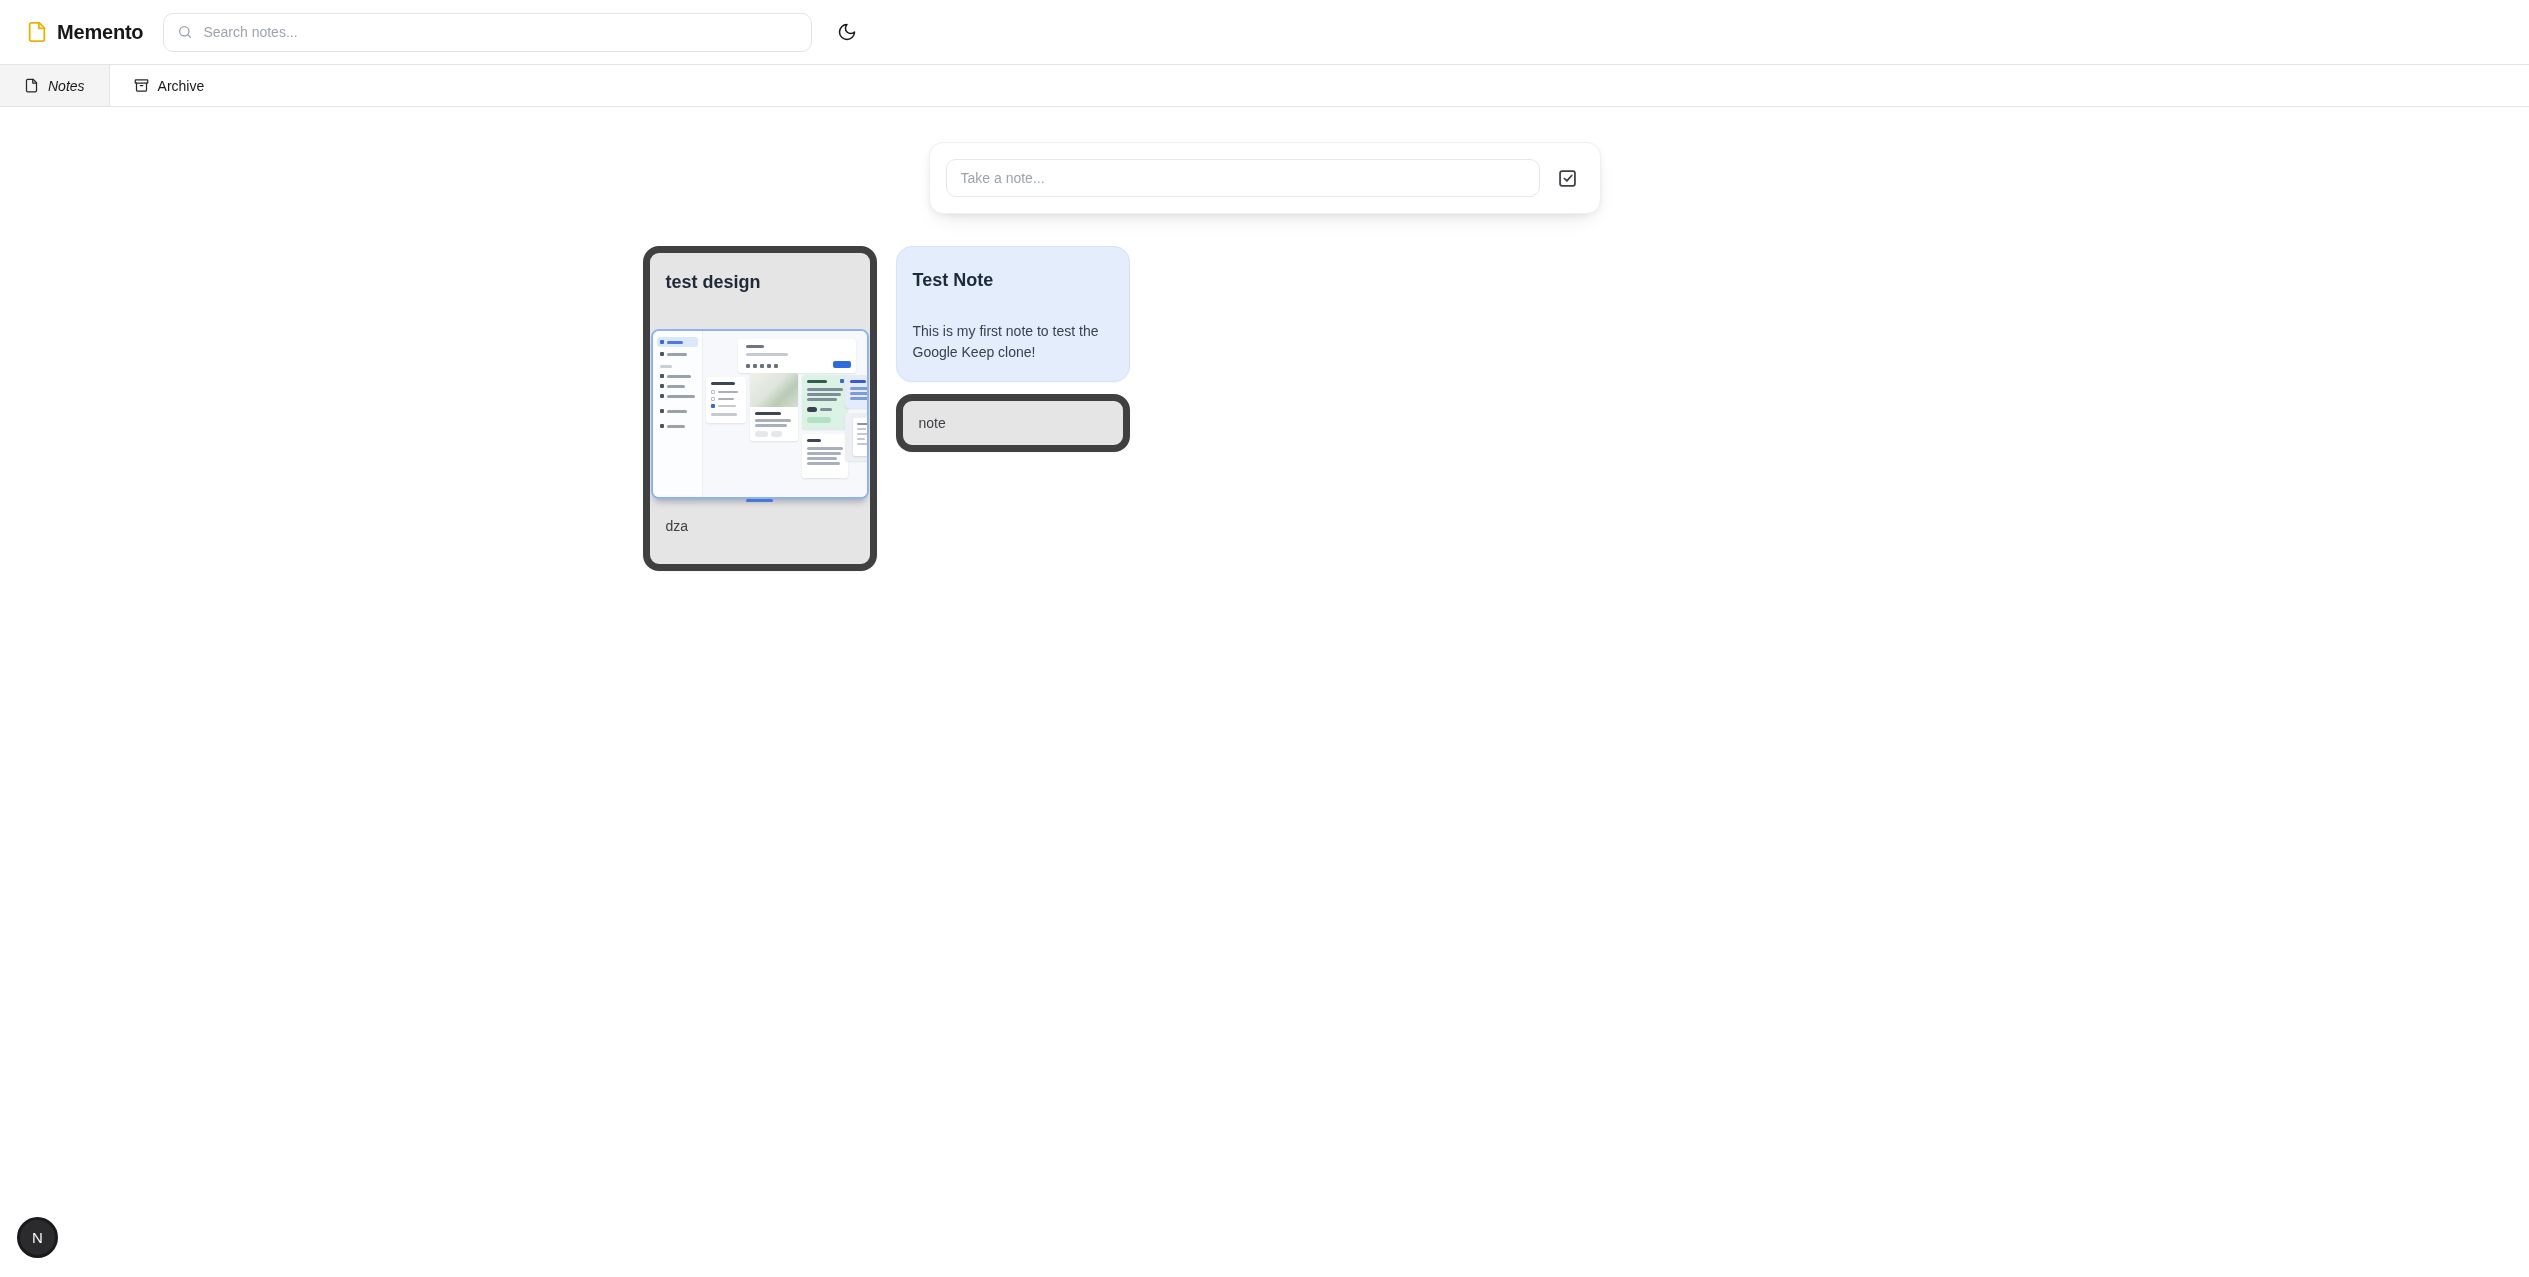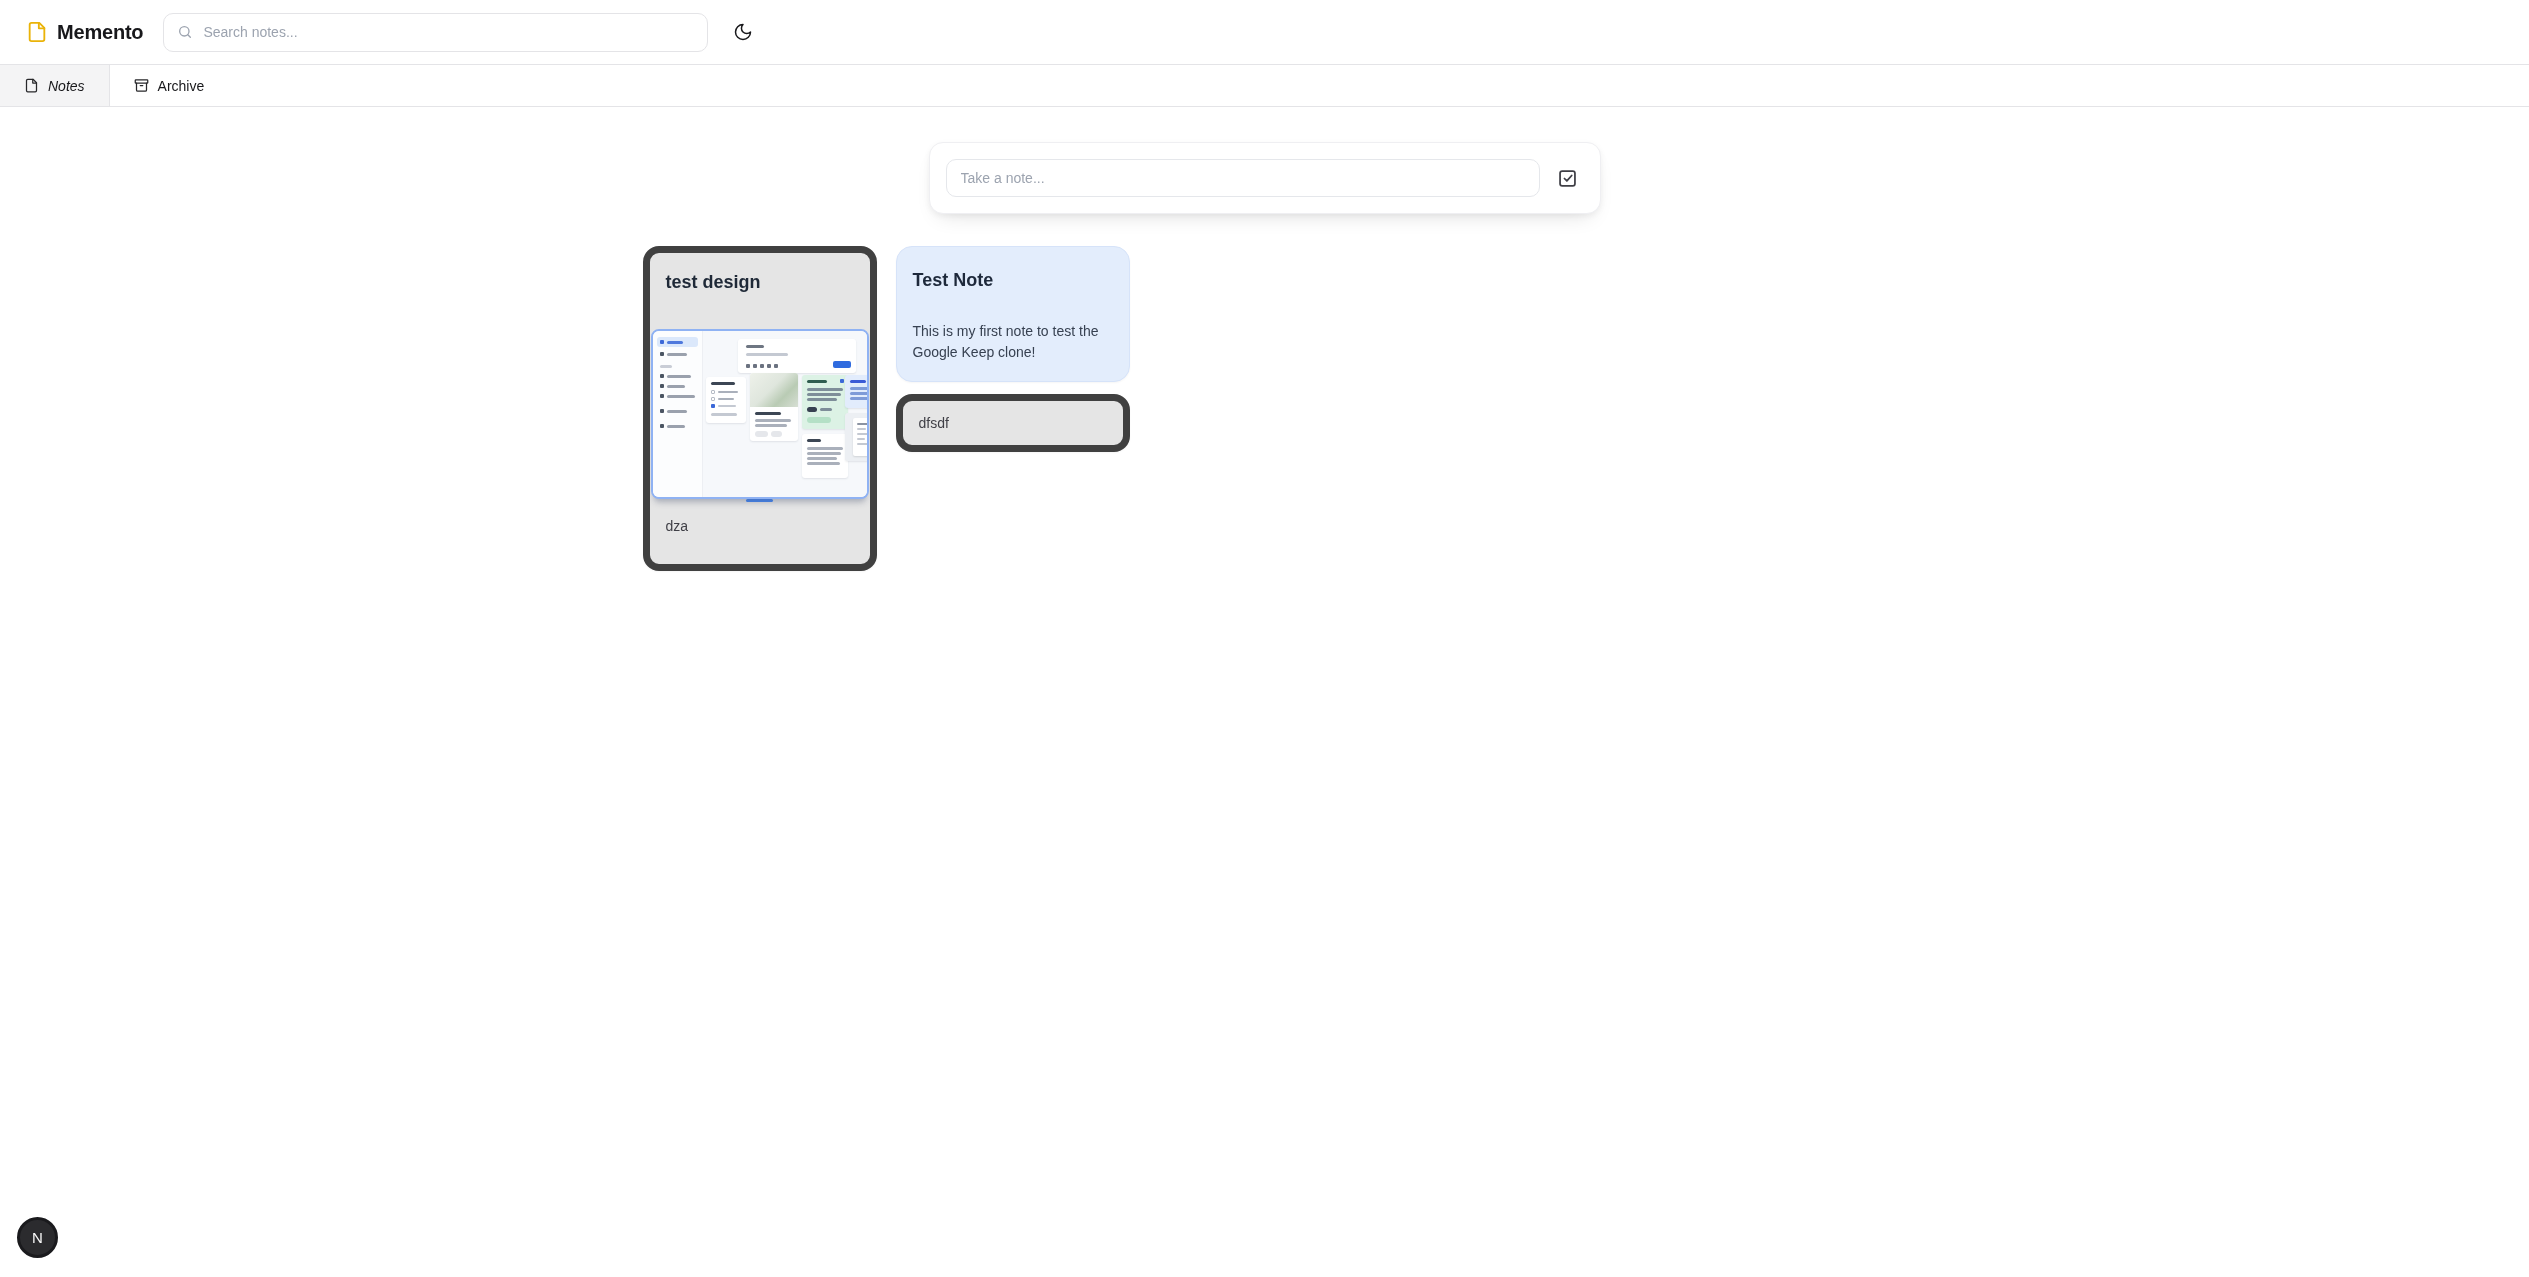--- a/index.html
+++ b/index.html
@@ -17,21 +17,21 @@
     height: 64px;
     display: flex;
     align-items: center;
     padding: 0 26px;
     background: #fff;
   }
   .logo { display: flex; align-items: center; gap: 9px; }
   .brand { font-size: 20px; font-weight: 700; color: #18181b; letter-spacing: -0.2px; }
   .search-box {
     margin-left: 20px;
-    width: 545px; height: 39px;
+    width: 649px; height: 39px;
     border: 1px solid #e4e4e7;
     border-radius: 10px;
     display: flex; align-items: center;
     padding: 0 13px; gap: 10px;
     background: #fff;
   }
   .search-box input {
     border: none; outline: none; flex: 1;
     font-family: "Liberation Sans", sans-serif;
     font-size: 14px; color: #3f3f46; background: transparent;
@@ -436,21 +436,21 @@
     </div>
 
     <div class="col">
       <article class="card card-blue">
         <div class="note-title">Test Note</div>
         <div class="note-body">This is my first note to test the Google Keep clone!</div>
       </article>
 
 
       <article class="card card-plain">
-        <span class="note-body">dfsdf</span>
+        <span class="note-body">note</span>
       </article>
     </div>
 
   </div>
 </main>
 
 <button class="avatar">
   <span>N</span>
 </button>
 

